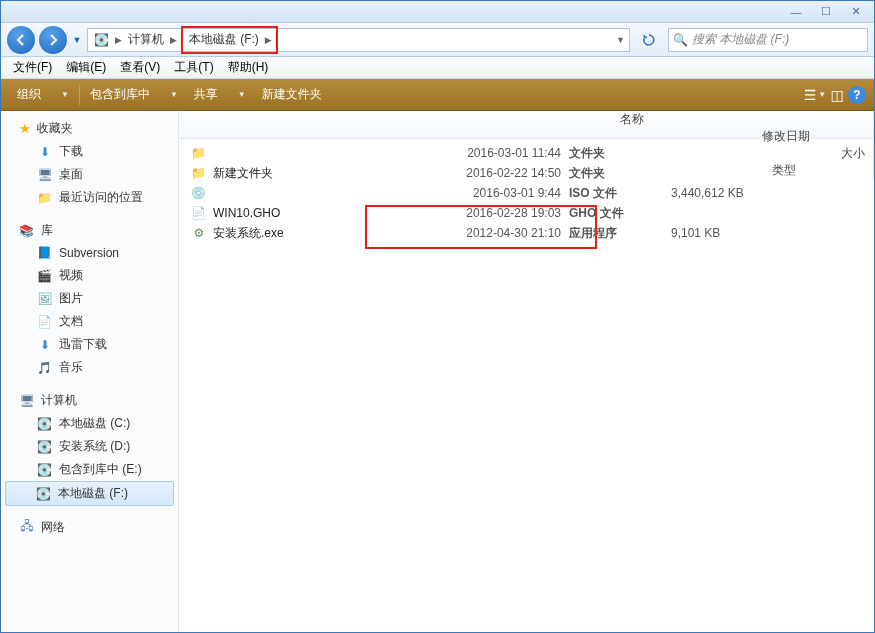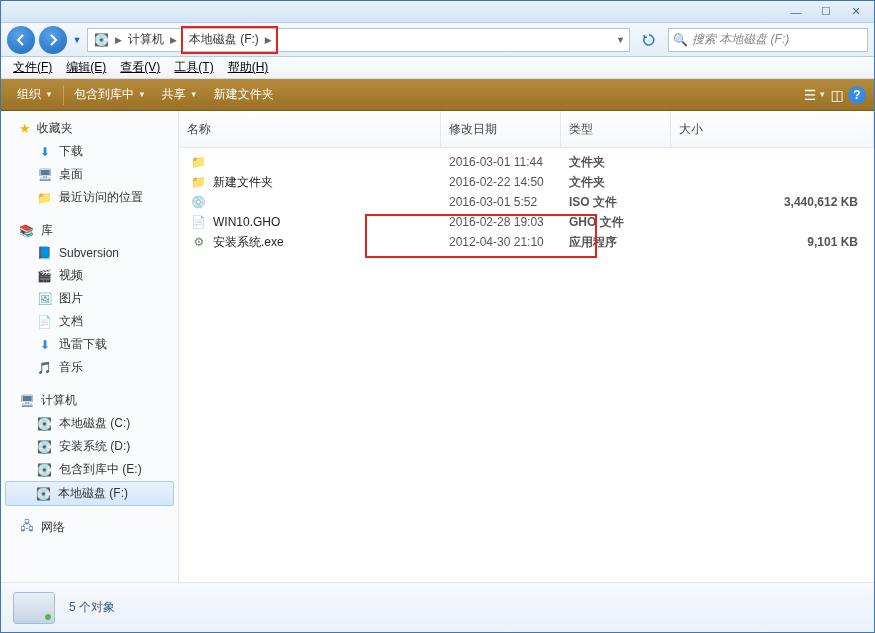--- a/index.html
+++ b/index.html
@@ -18,54 +18,54 @@
 .breadcrumb { flex:1; height:24px; border:1px solid #b0c4da; background:#fff; display:flex; align-items:center; padding:0 2px; font-size:12px; color:#333; }
 .bc-item { padding:0 4px; display:flex; align-items:center; height:100%; }
 .bc-sep { color:#666; font-size:9px; padding:0 2px; }
 .bc-highlight { border:2px solid #e2231a; padding:0 2px; margin-left:2px; display:flex; align-items:center; height:28px; }
 .navbar .refresh { width:22px;height:22px;display:flex;align-items:center;justify-content:center;color:#2a7ac8;font-size:14px;margin:0 4px; }
 .search { width:200px; height:24px; border:1px solid #b0c4da; background:#fff; display:flex; align-items:center; padding:0 4px; font-size:12px; color:#888; font-style:italic; }
 .search .sicon { color:#5a8ac0; margin-right:4px; font-style:normal; }
 
 
 .menubar { height:22px; background:linear-gradient(#fbfcfe,#eff4fa); border-bottom:1px solid #d0dce9; display:flex; align-items:center; padding:0 6px; gap:2px; font-size:12px; }
-.menubar span { padding:2px 6px; cursor:default;text-decoration:underline; }
+.menubar span { padding:2px 6px; cursor:default; }
 
 
 .toolbar { height:32px; background:linear-gradient(#b68a3a,#9a7226); color:#fff; display:flex; align-items:center; padding:0 8px; font-size:12px; border-bottom:1px solid #7a5a1a; }
-.toolbar .titem { padding:4px 8px; display:flex; align-items:center; gap:4px; cursor:default; }
+.toolbar .titem { padding:4px 8px; display:flex; align-items:center; gap:20px; cursor:default; }
 .toolbar .tsep { width:1px; height:20px; background:rgba(255,255,255,0.25); margin:0 2px; }
 .toolbar .tdrop { font-size:8px; opacity:0.85; }
 .toolbar .spacer { flex:1; }
 .toolbar .ticon { width:22px; height:22px; display:flex; align-items:center; justify-content:center; font-size:14px; }
 
 
 .body { flex:1; display:flex; min-height:0; }
 .sidebar { width:178px; border-right:1px solid #e0e6ee; overflow-y:auto; padding:6px 0; font-size:12px; background:#fafbfc; }
 .tree-group { margin-bottom:10px; }
 .tree-header { display:flex; align-items:center; padding:3px 6px 3px 18px; gap:6px; color:#333; }
 .tree-header.fav .star { color:#f5b400; font-size:13px; }
 .tree-item { display:flex; align-items:center; padding:3px 6px 3px 36px; gap:6px; color:#333; cursor:default; }
 .tree-item.sel { background:linear-gradient(#e8f1fc,#d4e7fb); border:1px solid #a8cdf0; border-radius:2px; margin:0 4px; padding-left:30px; }
 .ticon-img { width:16px; height:16px; display:inline-flex; align-items:center; justify-content:center; font-size:12px; }
 
 .main { flex:1; display:flex; flex-direction:column; background:#fff; }
-.columns { height:37px; display:flex; align-items:flex-end; border-bottom:1px solid #e4e8ee; font-size:12px; color:#444; background:linear-gradient(#fdfefe,#f4f7fb); }
+.columns { height:28px; display:flex; align-items:flex-end; border-bottom:1px solid #e4e8ee; font-size:12px; color:#444; background:linear-gradient(#fdfefe,#f4f7fb);flex-direction:column; }
 .columns .col { padding:0 8px; border-right:1px solid #e4e8ee; height:100%; display:flex; align-items:center; }
 .col-name { width:262px; }
 .col-date { width:120px; }
 .col-type { width:110px; }
 .col-size { flex:1; }
 
 .filelist { flex:1; position:relative; padding:4px 0; font-size:12px; color:#222; }
 .row { display:flex; align-items:center; height:20px; padding:0 0; }
 .row .c-name { width:262px; padding-left:12px; display:flex; align-items:center; gap:6px; }
-.row .c-date { width:120px; padding-left:8px; color:#555; }
+.row .c-date { width:120px; padding-left:8px; color:#555;text-align:right; }
 .row .c-type { width:110px; padding-left:8px; color:#555;font-weight:bold; }
-.row .c-size { flex:1; text-align:right; padding-right:16px; color:#555;font-weight:bold; }
+.row .c-size { flex:1; text-align:left; padding-right:16px; color:#555; }
 .ficon { width:16px; height:16px; display:inline-flex; align-items:center; justify-content:center; font-size:12px; }
 .red-box { position:absolute; border:2px solid #e2231a; pointer-events:none; }
 .red-box.files { left:186px; top:66px; width:232px; height:44px; }
 
 
 .statusbar { height:50px; border-top:1px solid #e0e6ee; background:linear-gradient(#f6f9fd,#eaf1f9); display:flex; align-items:center; padding:0 12px; gap:14px; font-size:12px; color:#3a5a7a; }
 .statusbar .disk-icon { width:42px; height:32px; background:linear-gradient(#e8eef5,#c6d4e3); border:1px solid #a8bcd0; border-radius:3px; position:relative; }
 .statusbar .disk-icon::after { content:''; position:absolute; bottom:3px; right:3px; width:6px; height:6px; background:#5ab45a; border-radius:50%; }
 
 svg { display:block; }
@@ -229,22 +229,22 @@
           <span class="ticon-img" style="color:#4a7aba">🖧</span>
           <span>网络</span>
         </div>
       </div>
     </div>
 
     <div class="main">
       <div class="columns">
         <div class="col col-name">名称</div>
         <div class="col col-date">修改日期</div>
+        <div class="col col-size">大小</div>
         <div class="col col-type">类型</div>
-        <div class="col col-size">大小</div>
       </div>
       <div class="filelist">
         <div id="file-rows">
             <div class="row">
               <div class="c-name">
                 <span class="ficon" style="color:#f0c060">📁</span>
               </div>
               <div class="c-date">2016-03-01 11:44</div>
               <div class="c-type">文件夹</div>
               <div class="c-size"></div>
@@ -255,21 +255,21 @@
                 <span>新建文件夹</span>
               </div>
               <div class="c-date">2016-02-22 14:50</div>
               <div class="c-type">文件夹</div>
               <div class="c-size"></div>
             </div>
             <div class="row">
               <div class="c-name">
                 <span class="ficon" style="color:#b0b0b0">💿</span>
               </div>
-              <div class="c-date">2016-03-01 5:52</div>
+              <div class="c-date">2016-03-01 9:44</div>
               <div class="c-type">ISO 文件</div>
               <div class="c-size">3,440,612 KB</div>
             </div>
             <div class="row">
               <div class="c-name">
                 <span class="ficon" style="color:#e0e0e0">📄</span>
                 <span>WIN10.GHO</span>
               </div>
               <div class="c-date">2016-02-28 19:03</div>
               <div class="c-type">GHO 文件</div>
@@ -283,18 +283,14 @@
               <div class="c-type">应用程序</div>
               <div class="c-size">9,101 KB</div>
             </div>
           </div>
         <div class="red-box files"></div>
       </div>
     </div>
 
   </div>
 
-  <div class="statusbar">
-    <div class="disk-icon"></div>
-    <span>5 个对象</span>
-  </div>
 
 </div>
 
 </body></html>

